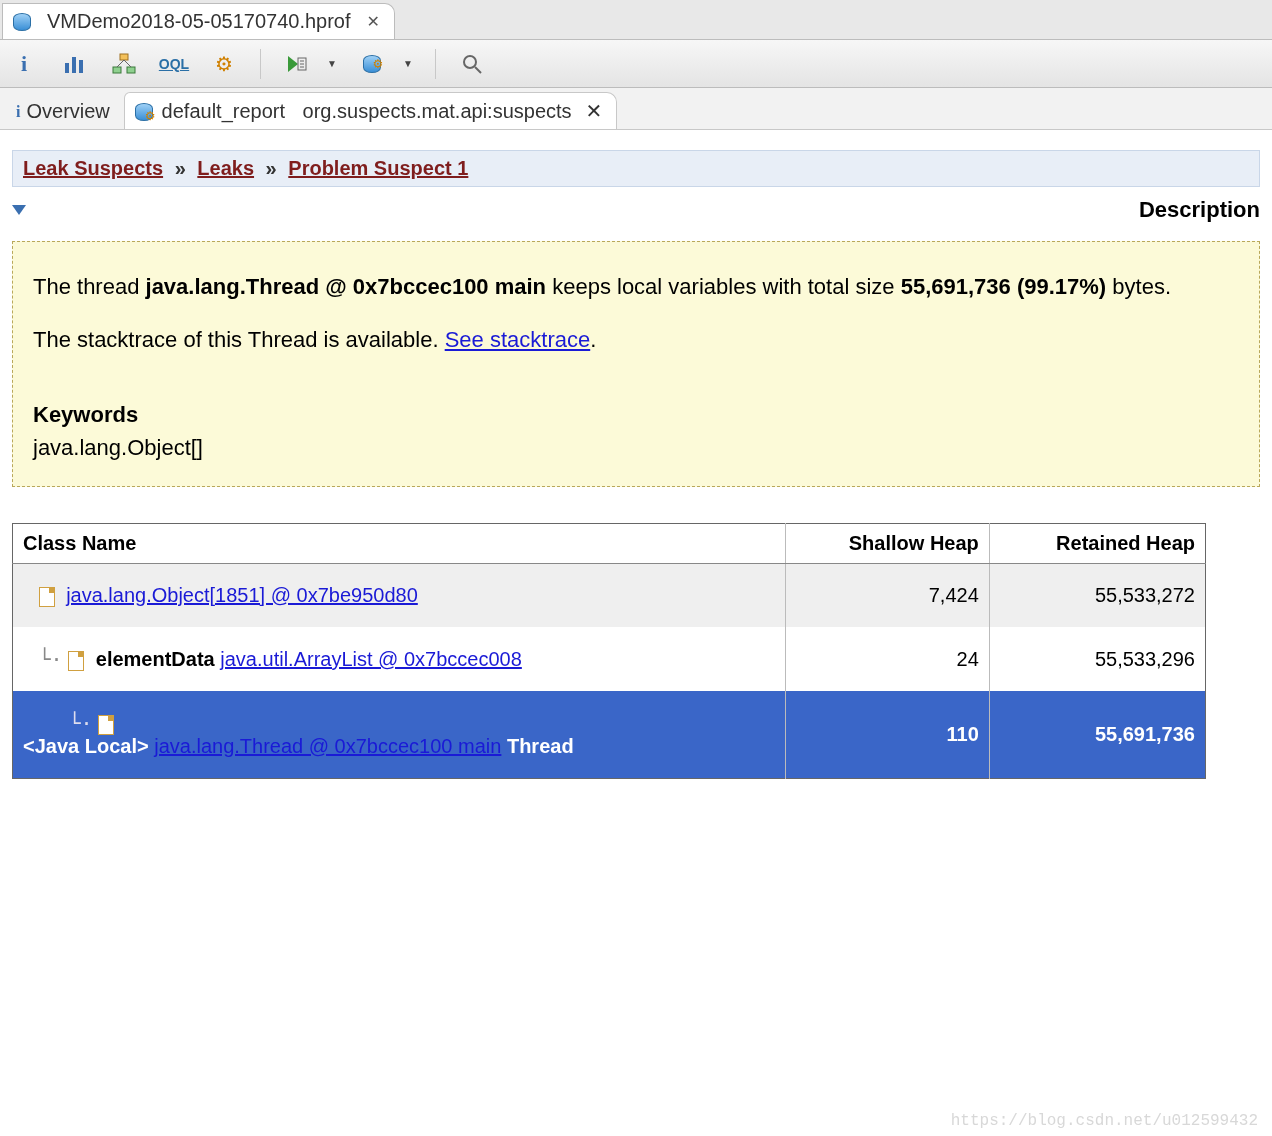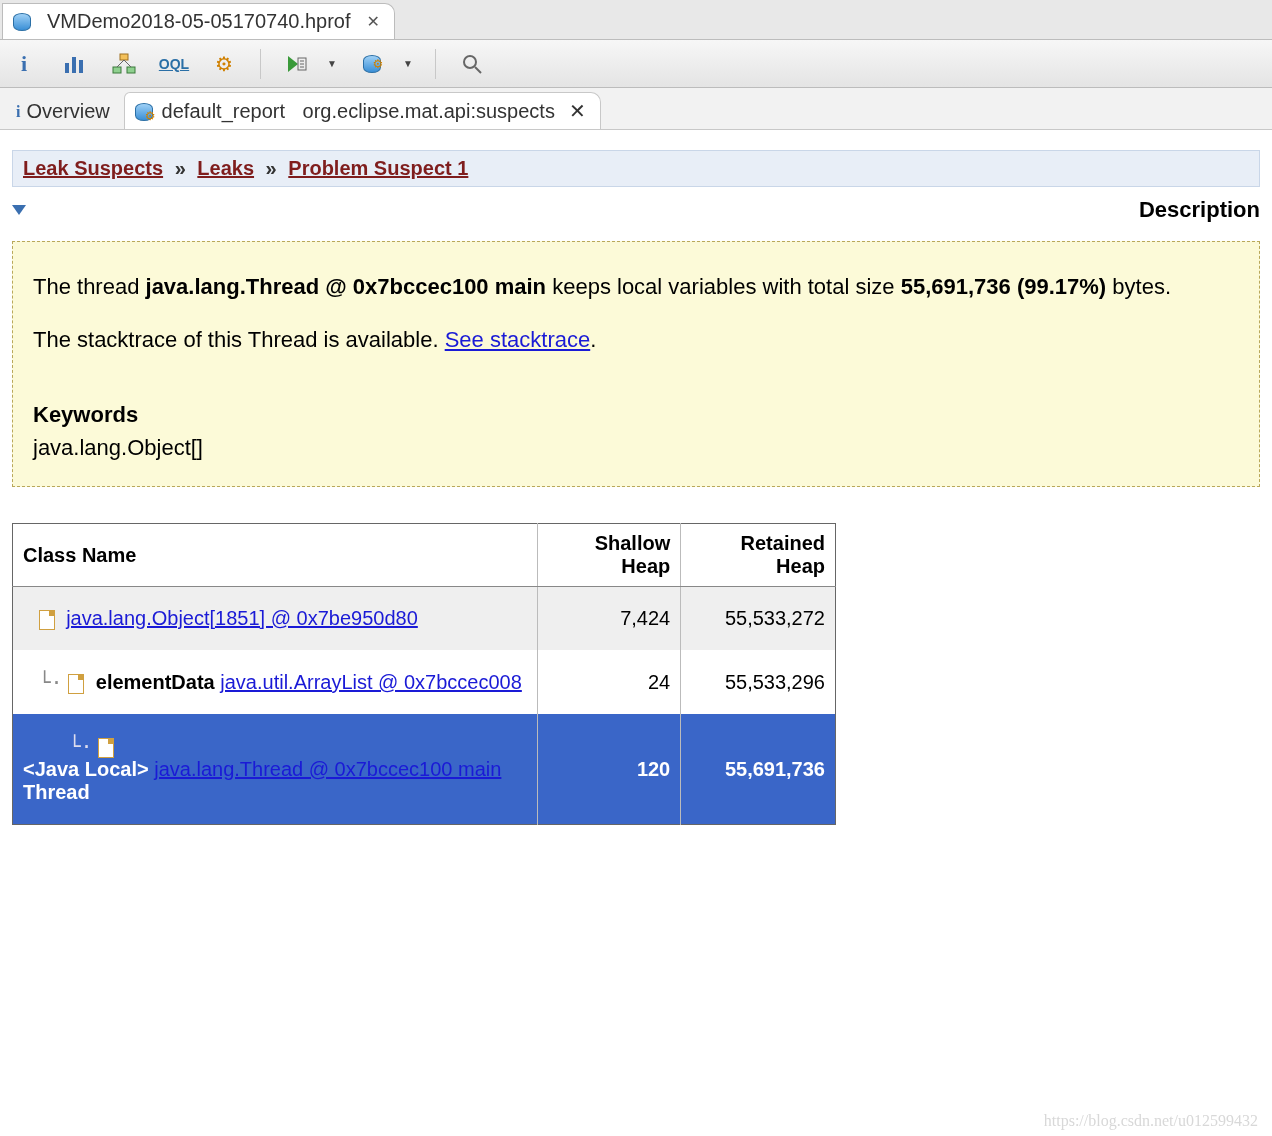--- a/index.html
+++ b/index.html
@@ -105,21 +105,21 @@
     padding: 28px 20px 22px 20px;
     font-size:22px;
     line-height:1.5;
     margin-bottom: 36px;
   }
   .desc-box p { margin: 0 0 20px 0; }
   .desc-box a { color:#1a1ad6; text-decoration:underline; }
   .kw-head { font-size:22px; font-weight:bold; margin-top:42px; }
   
   .paths-table {
-    width: 824px;
+    width: 1194px;
     border:1px solid #666;
     border-collapse:collapse;
     font-size:20px;
   }
   .paths-table th {
     text-align:left;
     font-weight:bold;
     background:#fff;
     padding:8px 10px;
     border-bottom:1px solid #888;
@@ -148,21 +148,21 @@
   .info-i { font-family: Georgia, serif; font-weight:bold; color:#3a6fb0; font-size:22px;}
   .mini-icon { font-size:16px; }
   .open-icon { display:inline-block; width:18px; height:14px; border:1px solid #c09020; background:#fce9a8; position:relative; vertical-align:middle; margin-left:6px;}
   .open-icon::after{content:''; position:absolute; left:3px; top:-5px; width:8px; height:5px; background:#fce9a8; border:1px solid #c09020; border-bottom:none;}
   .watermark {
     position: fixed;
     right: 14px;
     bottom: 6px;
     font-size: 16px;
     color: #d8d8d8;
-    font-family: Liberation Serif, serif;
+    font-family: Liberation Mono, monospace;
   }
   .dropdown-caret{font-size:10px; color:#444; margin-left:-6px;}
 </style>
 </head>
 <body>
 
 <div class="file-tabbar">
   <div class="file-tab">
     <span class="db-icon"></span>
     <span>VMDemo2018-05-05170740.hprof</span>
@@ -216,21 +216,21 @@
 </div>
 
 <div class="subtab-bar">
   <div class="subtab">
     <span class="info-i mini-icon">i</span>
     <span>Overview</span>
   </div>
   <div class="subtab active">
     <span><span class="db-icon"></span><span class="gear-overlay">⚙</span></span>
     <span>default_report</span>&nbsp;
-    <span>org.eclipse.mat.api:suspects</span>
+    <span>org.suspects.mat.api:suspects</span>
     <span class="close-x" style="margin-left:8px;">✕</span>
   </div>
 </div>
 
 <div class="content">
 
   <div class="breadcrumb">
     <a href="#">Leak Suspects</a>
     <span class="sep">»</span>
     <a href="#">Leaks</a>
@@ -283,21 +283,21 @@
         <td class="num">24</td>
         <td class="num">55,533,296</td>
       </tr>
       <tr class="row2">
         <td>
           <span class="tree-ind" style="width:40px; display:inline-block;"></span>
           <span class="tree-branch" style="color:#dde;">└·</span>
           <span class="obj-icon"></span><br>
           <b>&lt;Java Local&gt; </b><a href="#">java.lang.Thread @ 0x7bccec100 main</a><b> Thread</b>
         </td>
-        <td class="num"><b>120</b></td>
+        <td class="num"><b>110</b></td>
         <td class="num"><b>55,691,736</b></td>
       </tr>
     </tbody>
   </table>
 
 </div>
 
 <div class="watermark">https://blog.csdn.net/u012599432</div>
 
 </body></html>

